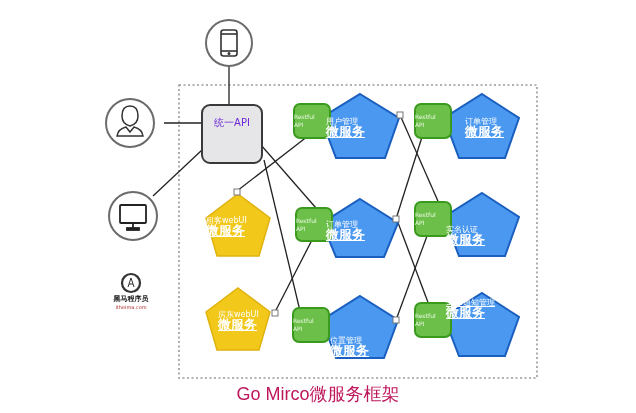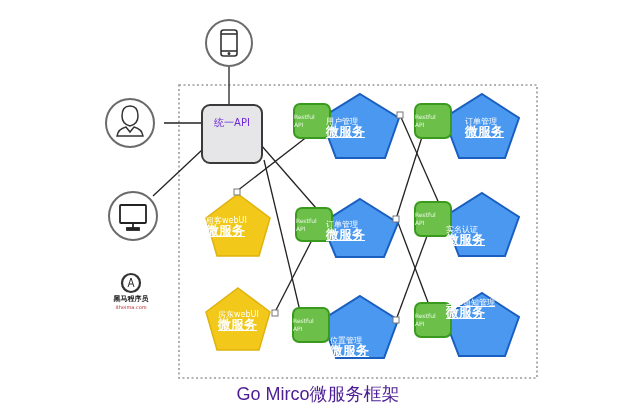--- a/index.html
+++ b/index.html
@@ -4,21 +4,21 @@
   <style>
     html, body { margin: 0; padding: 0; background: #ffffff; }
     body { width: 636px; height: 413px; position: relative; overflow: hidden; font-family: "DejaVu Sans", sans-serif; }
     #stage { position: absolute; left: 0; top: 0; width: 636px; height: 413px; }
     .abs { position: absolute; }
     .node-label { position: absolute; text-align: left; color: #ffffff; pointer-events: none; }
     .svc-name { font-size: 8px; line-height: 10px; white-space: nowrap; }
     .svc-sub { font-size: 13px; line-height: 10px; font-weight: bold; text-decoration: underline; }
     .api-label { font-size: 6px; line-height: 8px; color: #e8f7df; }
     .gw-label { font-size: 10px; line-height: 18px; color: #6d28d9; text-align: center; }
-    .caption { font-family: "Liberation Sans", sans-serif; font-size: 18px; color: #4c1d95; }
+    .caption { font-family: "Liberation Sans", sans-serif; font-size: 18px; color: #be185d; }
     .logo-text { font-size: 7px; color: #222; font-weight: bold; text-align: center; }
     .logo-url { font-size: 5px; color: #b03030; text-align: center; }
   </style>
 </head>
 <body>
 
 <div id="stage">
   <svg id="diagram" class="abs" width="636" height="413" viewBox="0 0 636 413">
 
     <rect x="179" y="85" width="358" height="293" fill="none" stroke="#9a9a9a" stroke-width="1.6" stroke-dasharray="2,2.5"></rect>

